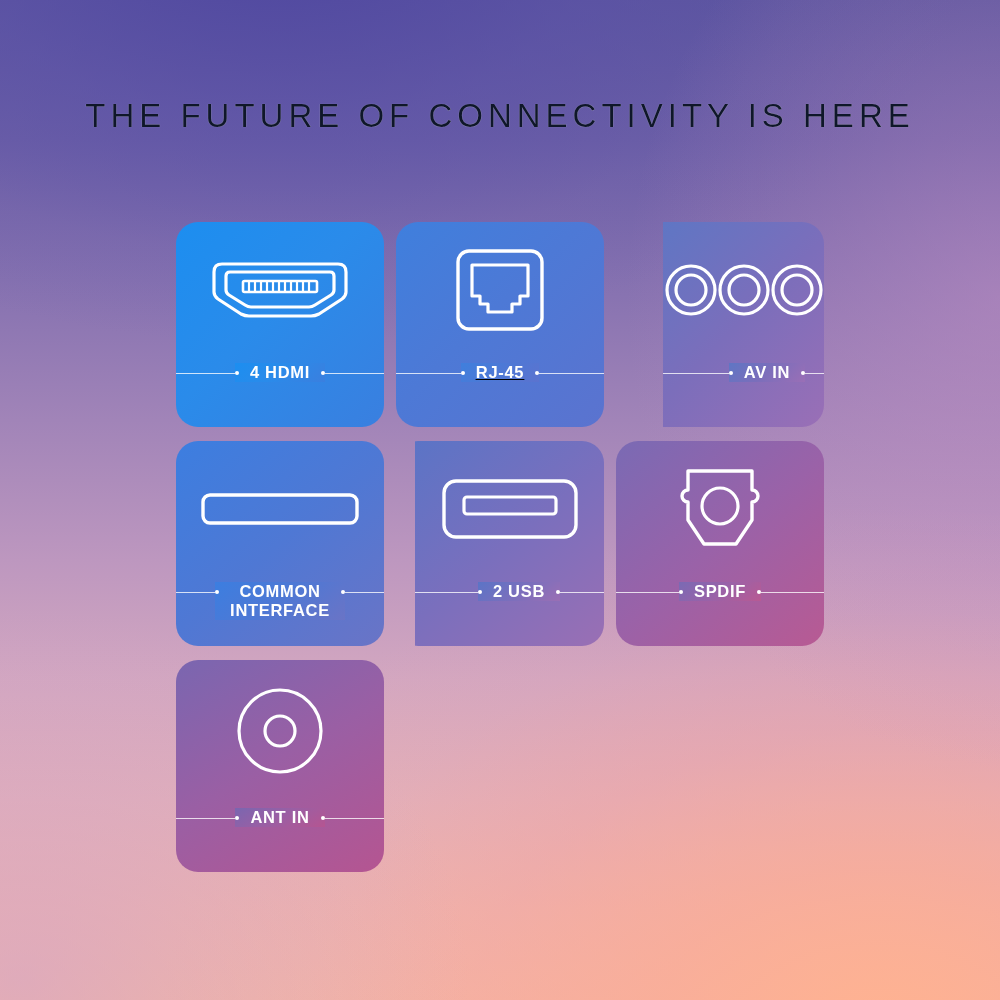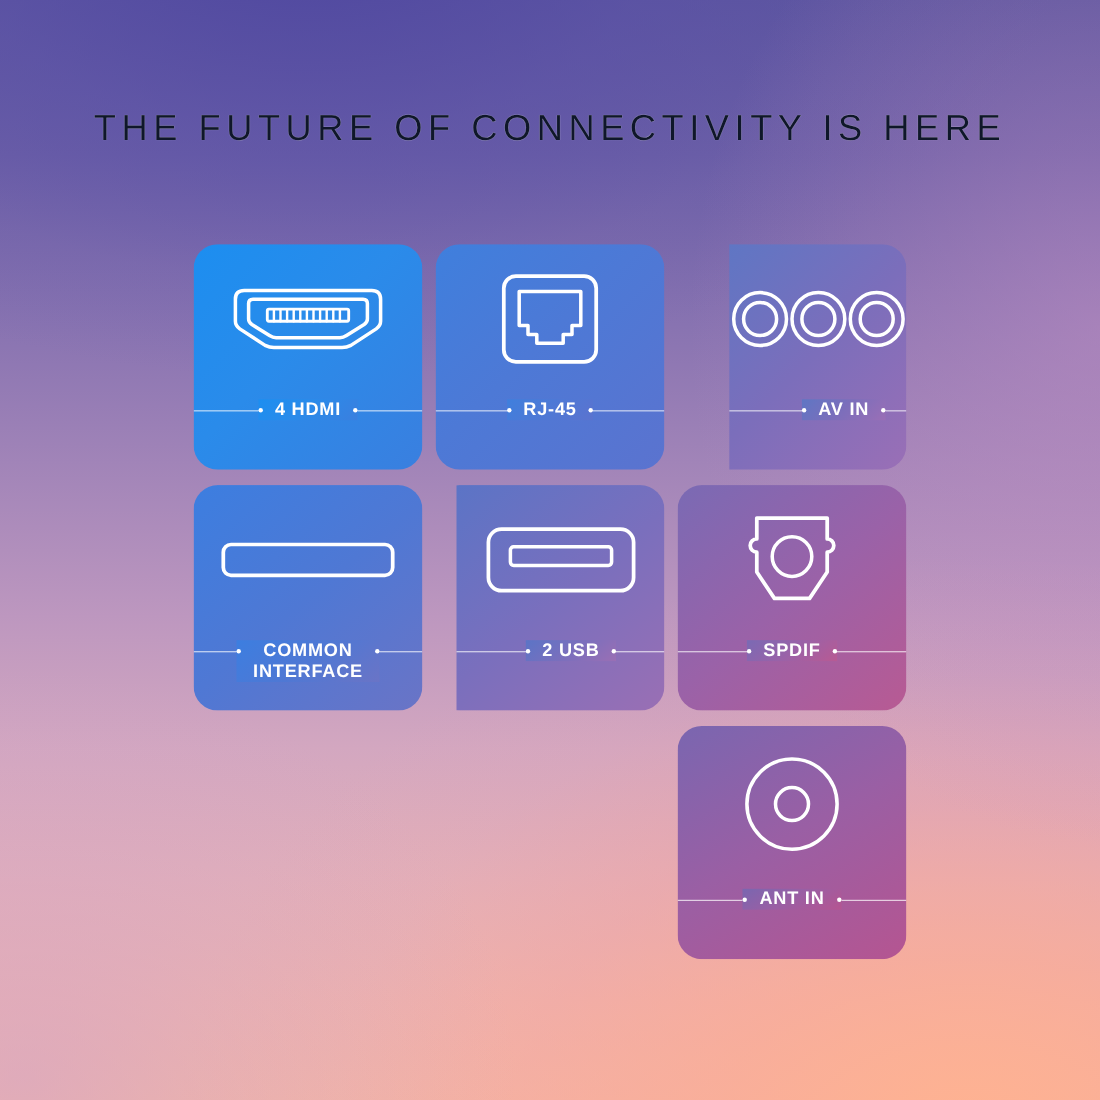--- a/index.html
+++ b/index.html
@@ -97,21 +97,21 @@
     left: 176px;
     width: 648px;
   }
 
   .row {
     display: flex;
     gap: 12px;
     margin-bottom: 14px;
   }
   .row.row-last {
-    justify-content: flex-end;
+    justify-content: flex-start;
     margin-bottom: 0;
   }
 
   .card {
     position: relative;
     width: 208px;
     height: 205px;
     border-radius: 22px;
     overflow: hidden;
   }
@@ -120,21 +120,21 @@
   .card-inner {
     position: absolute;
     inset: 0;
     display: flex;
     flex-direction: column;
     align-items: center;
   }
 
   
   .c-hdmi   { background: linear-gradient(135deg, #1c8ef0 0%, #2a8bea 45%, #3a7fdf 100%); }
-  .c-rj45   { background: linear-gradient(135deg, #3f7fdd 0%, #4d79d6 45%, #5b73cf 100%); }
+  .c-rj45   { background: linear-gradient(135deg, #3f7fdd 0%, #4d79d6 45%, #5b73cf 100%); text-decoration: underline; }
   .c-avin   { background: linear-gradient(135deg, #5f76c4 0%, #7b6ebb 48%, #9a6fb6 100%); margin-left: 47px; }
   .c-ci     { background: linear-gradient(140deg, #3c7ee0 0%, #4f78d4 50%, #6a74c6 100%); }
   .c-usb    { background: linear-gradient(140deg, #5b74c6 0%, #7a6fbd 50%, #9a6fb4 100%); margin-left: 19px; }
   .c-spdif  { background: linear-gradient(140deg, #7a6ab4 0%, #9a62a8 50%, #b85a93 100%); }
   .c-antin  { background: linear-gradient(150deg, #7a66b0 0%, #9a5fa4 48%, #b55591 100%); }
 
   .icon-area {
     flex: 1 1 auto;
     width: 100%;
     display: flex;

